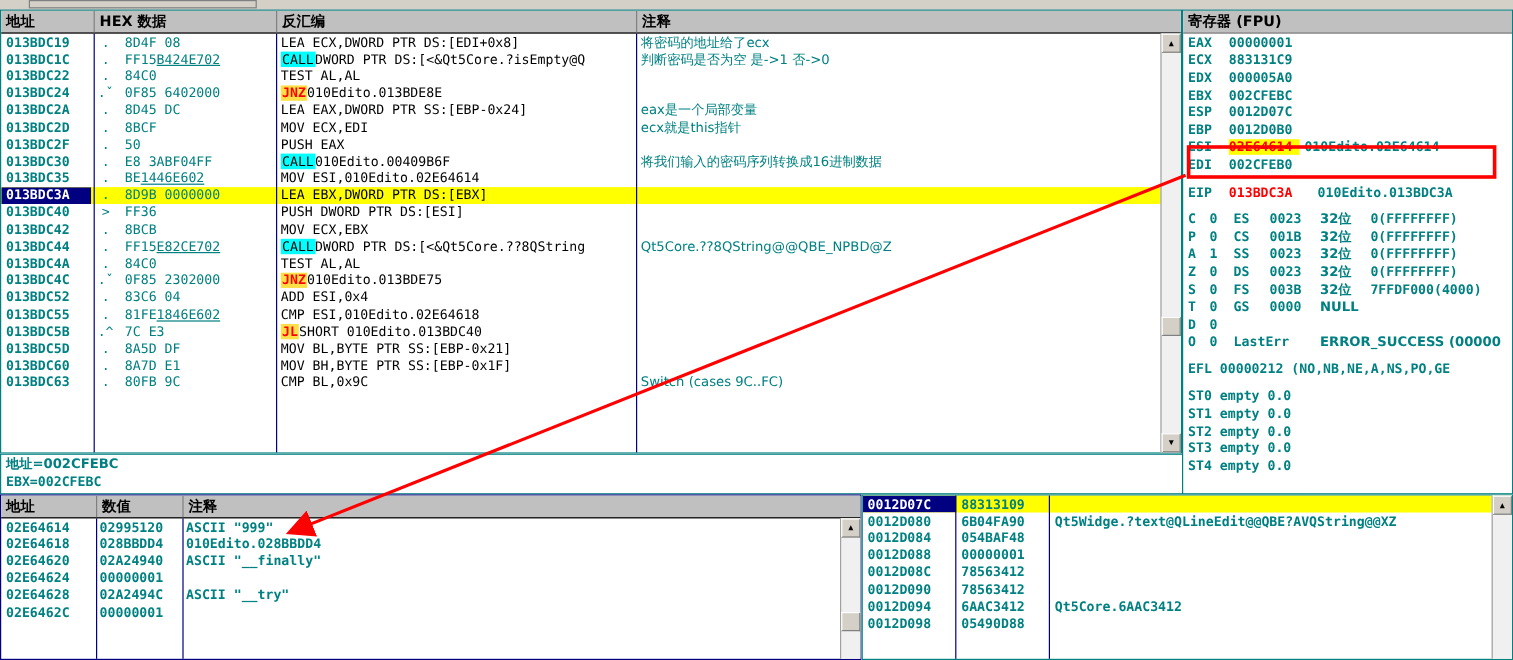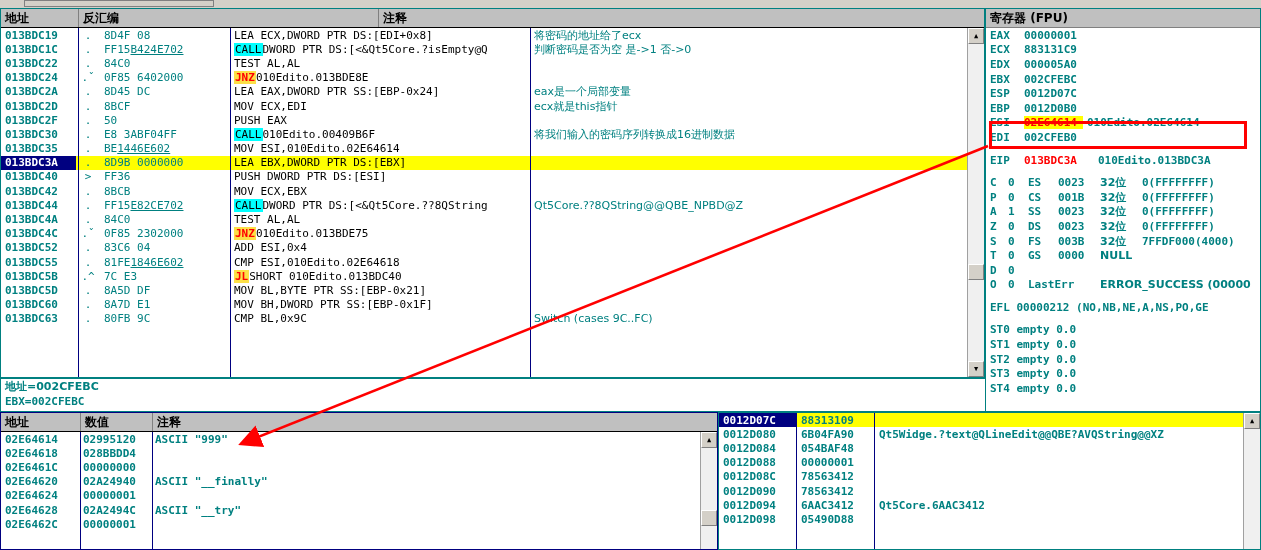--- a/index.html
+++ b/index.html
@@ -121,20 +121,21 @@
 
 <div class="app">
 
   <div id="toolbar">
     <div class="tbox"></div>
   </div>
 
   <div class="panel" id="disasm">
     <div class="hdr">
       <div class="hcell cjk" style="width:78px">地址</div>
+      <div class="hcell cjk" style="width:152px">HEX 数据</div>
       <div class="hcell cjk" style="width:300px">反汇编</div>
       <div class="hcell cjk last" style="width:440px">注释</div>
     </div>
     <div class="rows" id="disasm-rows">
         <div class="row">
           <div class="cell c-addr">013BDC19</div>
           <div class="cell c-mark">.</div>
           <div class="cell c-hex">8D4F 08</div>
           <div class="cell c-dis">LEA ECX,DWORD PTR DS:[EDI+0x8]</div>
           <div class="cell c-cmt cjk">将密码的地址给了ecx</div>
@@ -262,21 +263,21 @@
           <div class="cell c-addr">013BDC5D</div>
           <div class="cell c-mark">.</div>
           <div class="cell c-hex">8A5D DF</div>
           <div class="cell c-dis">MOV BL,BYTE PTR SS:[EBP-0x21]</div>
           <div class="cell c-cmt cjk"></div>
         </div>
         <div class="row">
           <div class="cell c-addr">013BDC60</div>
           <div class="cell c-mark">.</div>
           <div class="cell c-hex">8A7D E1</div>
-          <div class="cell c-dis">MOV BH,DWORD PTR SS:[EBP-0x1F]</div>
+          <div class="cell c-dis">MOV BH,BYTE PTR SS:[EBP-0x1F]</div>
           <div class="cell c-cmt cjk"></div>
         </div>
         <div class="row">
           <div class="cell c-addr">013BDC63</div>
           <div class="cell c-mark">.</div>
           <div class="cell c-hex">80FB 9C</div>
           <div class="cell c-dis">CMP BL,0x9C</div>
           <div class="cell c-cmt cjk">Switch (cases 9C..FC)</div>
         </div>
       </div>
@@ -446,25 +447,21 @@
     </div>
     <div class="rows" id="dump-rows">
         <div class="row">
           <div class="cell c-a">02E64614</div>
           <div class="cell c-v">02995120</div>
           <div class="cell c-c">ASCII "999"</div>
         </div>
         <div class="row">
           <div class="cell c-a">02E64618</div>
           <div class="cell c-v">028BBDD4</div>
-        </div>
-        <div class="row">
-          <div class="cell c-a">02E6461C</div>
-          <div class="cell c-v">00000000</div>
-          <div class="cell c-c"></div>
+          <div class="cell c-c">010Edito.028BBDD4</div>
         </div>
         <div class="row">
           <div class="cell c-a">02E64620</div>
           <div class="cell c-v">02A24940</div>
           <div class="cell c-c">ASCII "__finally"</div>
         </div>
         <div class="row">
           <div class="cell c-a">02E64624</div>
           <div class="cell c-v">00000001</div>
           <div class="cell c-c"></div>

